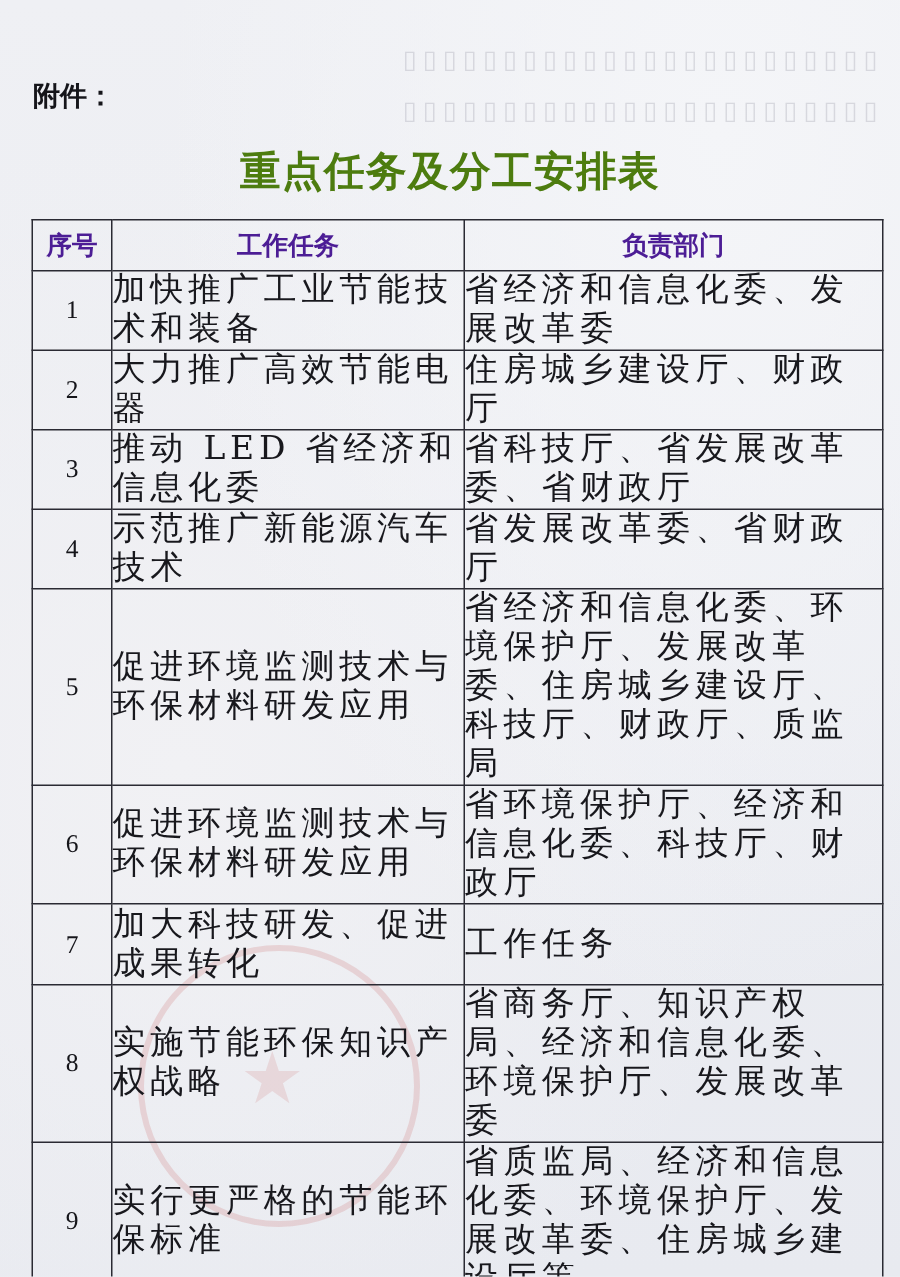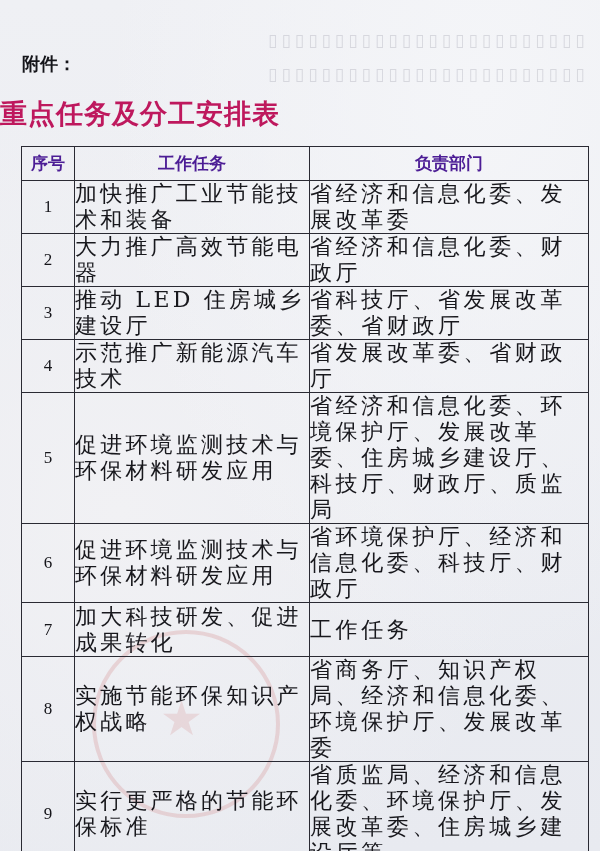--- a/index.html
+++ b/index.html
@@ -57,25 +57,26 @@
     font-weight: bold;
     font-size: 18px;
     color: #15151a;
     margin-top: 36px;
   }
   .doc-title {
     position: absolute;
     left: 0;
     top: 96px;
     width: 600px;
+    text-align: center;
     font-family: "DejaVu Serif", "Liberation Serif", serif;
     font-weight: bold;
     font-size: 27px;
     letter-spacing: 1px;
-    color: #be185d;
+    color: #4d7c0f;
   }
   table.tasks {
     position: absolute;
     left: 21px;
     top: 146px;
     width: 567px;
     border-collapse: collapse;
     table-layout: fixed;
   }
   table.tasks td, table.tasks th {
@@ -136,25 +137,25 @@
   </thead>
   <tbody>
     <tr style="height:53px;">
       <td class="num">1</td>
       <td class="task">加快推广工业节能技术和装备</td>
       <td class="dept">省经济和信息化委、发展改革委</td>
     </tr>
     <tr style="height:36px;">
       <td class="num">2</td>
       <td class="task">大力推广高效节能电器</td>
-      <td class="dept">省经济和信息化委、财政厅</td>
+      <td class="dept">住房城乡建设厅、财政厅</td>
     </tr>
     <tr style="height:53px;">
       <td class="num">3</td>
-      <td class="task">推动 LED 住房城乡建设厅</td>
+      <td class="task">推动 LED 省经济和信息化委</td>
       <td class="dept">省科技厅、省发展改革委、省财政厅</td>
     </tr>
     <tr style="height:36px;">
       <td class="num">4</td>
       <td class="task">示范推广新能源汽车技术</td>
       <td class="dept">省发展改革委、省财政厅</td>
     </tr>
     <tr style="height:89px;">
       <td class="num">5</td>
       <td class="task">促进环境监测技术与环保材料研发应用</td>

